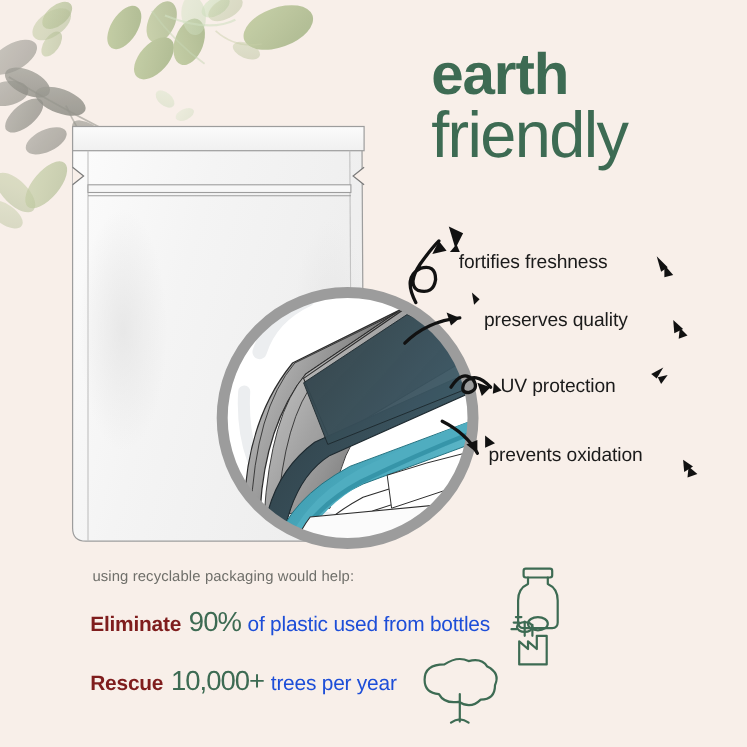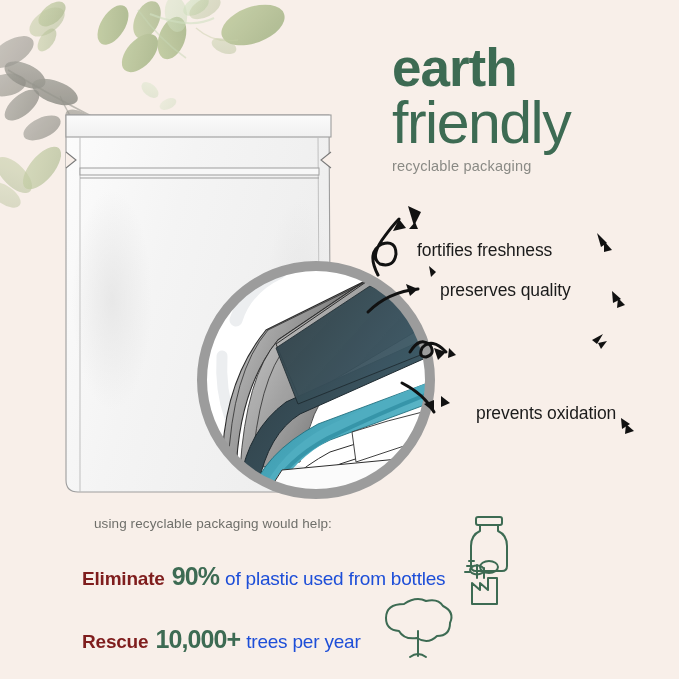--- a/index.html
+++ b/index.html
@@ -26,39 +26,39 @@
   #subtitle{
     font-size:14.5px;color:#8a8a85;margin:0;margin-top:7px;
     letter-spacing:0.2px;font-weight:400;
   }
 
   
   .feature{
     position:absolute;font-size:17.5px;color:#1b1b1b;
     white-space:nowrap;letter-spacing:-0.1px;font-weight:400;
   }
-  #feat-0{left:417px;top:240px;}
+  #feat-0{left:417px;top:228px;}
   #feat-1{left:440px;top:280px;text-align:right;}
   #feat-2{left:455px;top:340px;}
-  #feat-3{left:444px;top:403px;margin-left:32px;}
+  #feat-3{left:444px;top:403px;}
 
   
   #stats{position:absolute;left:82px;top:516px;width:520px;}
   #stats-intro{
-    font-size:13.5px;color:#6f6f6a;margin:0 0 13px 12px;letter-spacing:0.1px;
+    font-size:13.5px;color:#6f6f6a;margin:0 0 13px 2px;letter-spacing:0.1px;
   }
   .stat-row{
     display:flex;align-items:baseline;margin-bottom:16px;white-space:nowrap;
   }
   .stat-lead{
     font-size:19px;font-weight:700;color:#7f1d1d;letter-spacing:-0.2px;
   }
   .stat-value{
-    font-size:25px;font-weight:700;color:#3d6b53;letter-spacing:-0.9px;
-    margin:18px 6px 0 7px;
+    font-size:25px;font-weight:400;color:#3d6b53;letter-spacing:-0.9px;
+    margin:8px 6px 0 7px;
   }
   .stat-tail{
     font-size:19px;color:#1d4ed8;font-weight:400;letter-spacing:-0.2px;
   }
 </style>
 </head>
 <body>
 
 <div id="stage">
 
@@ -245,25 +245,25 @@
       <polygon points="598,343 607,341 601,349"></polygon>
       <polygon points="441,396 450,403 441,407"></polygon>
       <polygon points="621,418 630,424 622,429"></polygon>
       <polygon points="626,424 634,431 625,434"></polygon>
     </g>
   </svg>
 
   <div id="headline">
     <div id="title-earth">earth</div>
     <div id="title-friendly">friendly</div>
-    <div id="subtitle">recyclable packaging</div>
   </div>
 
   <div class="feature" id="feat-0">fortifies freshness</div>
   <div class="feature" id="feat-1">preserves quality</div>
+  <div class="feature" id="feat-2">UV protection</div>
   <div class="feature" id="feat-3">prevents oxidation</div>
 
   <div id="stats">
     <div id="stats-intro">using recyclable packaging would help:</div>
 
     <div class="stat-row">
       <span class="stat-lead">Eliminate</span>
       <span class="stat-value">90%</span>
       <span class="stat-tail">of plastic used from bottles</span>
     </div>

